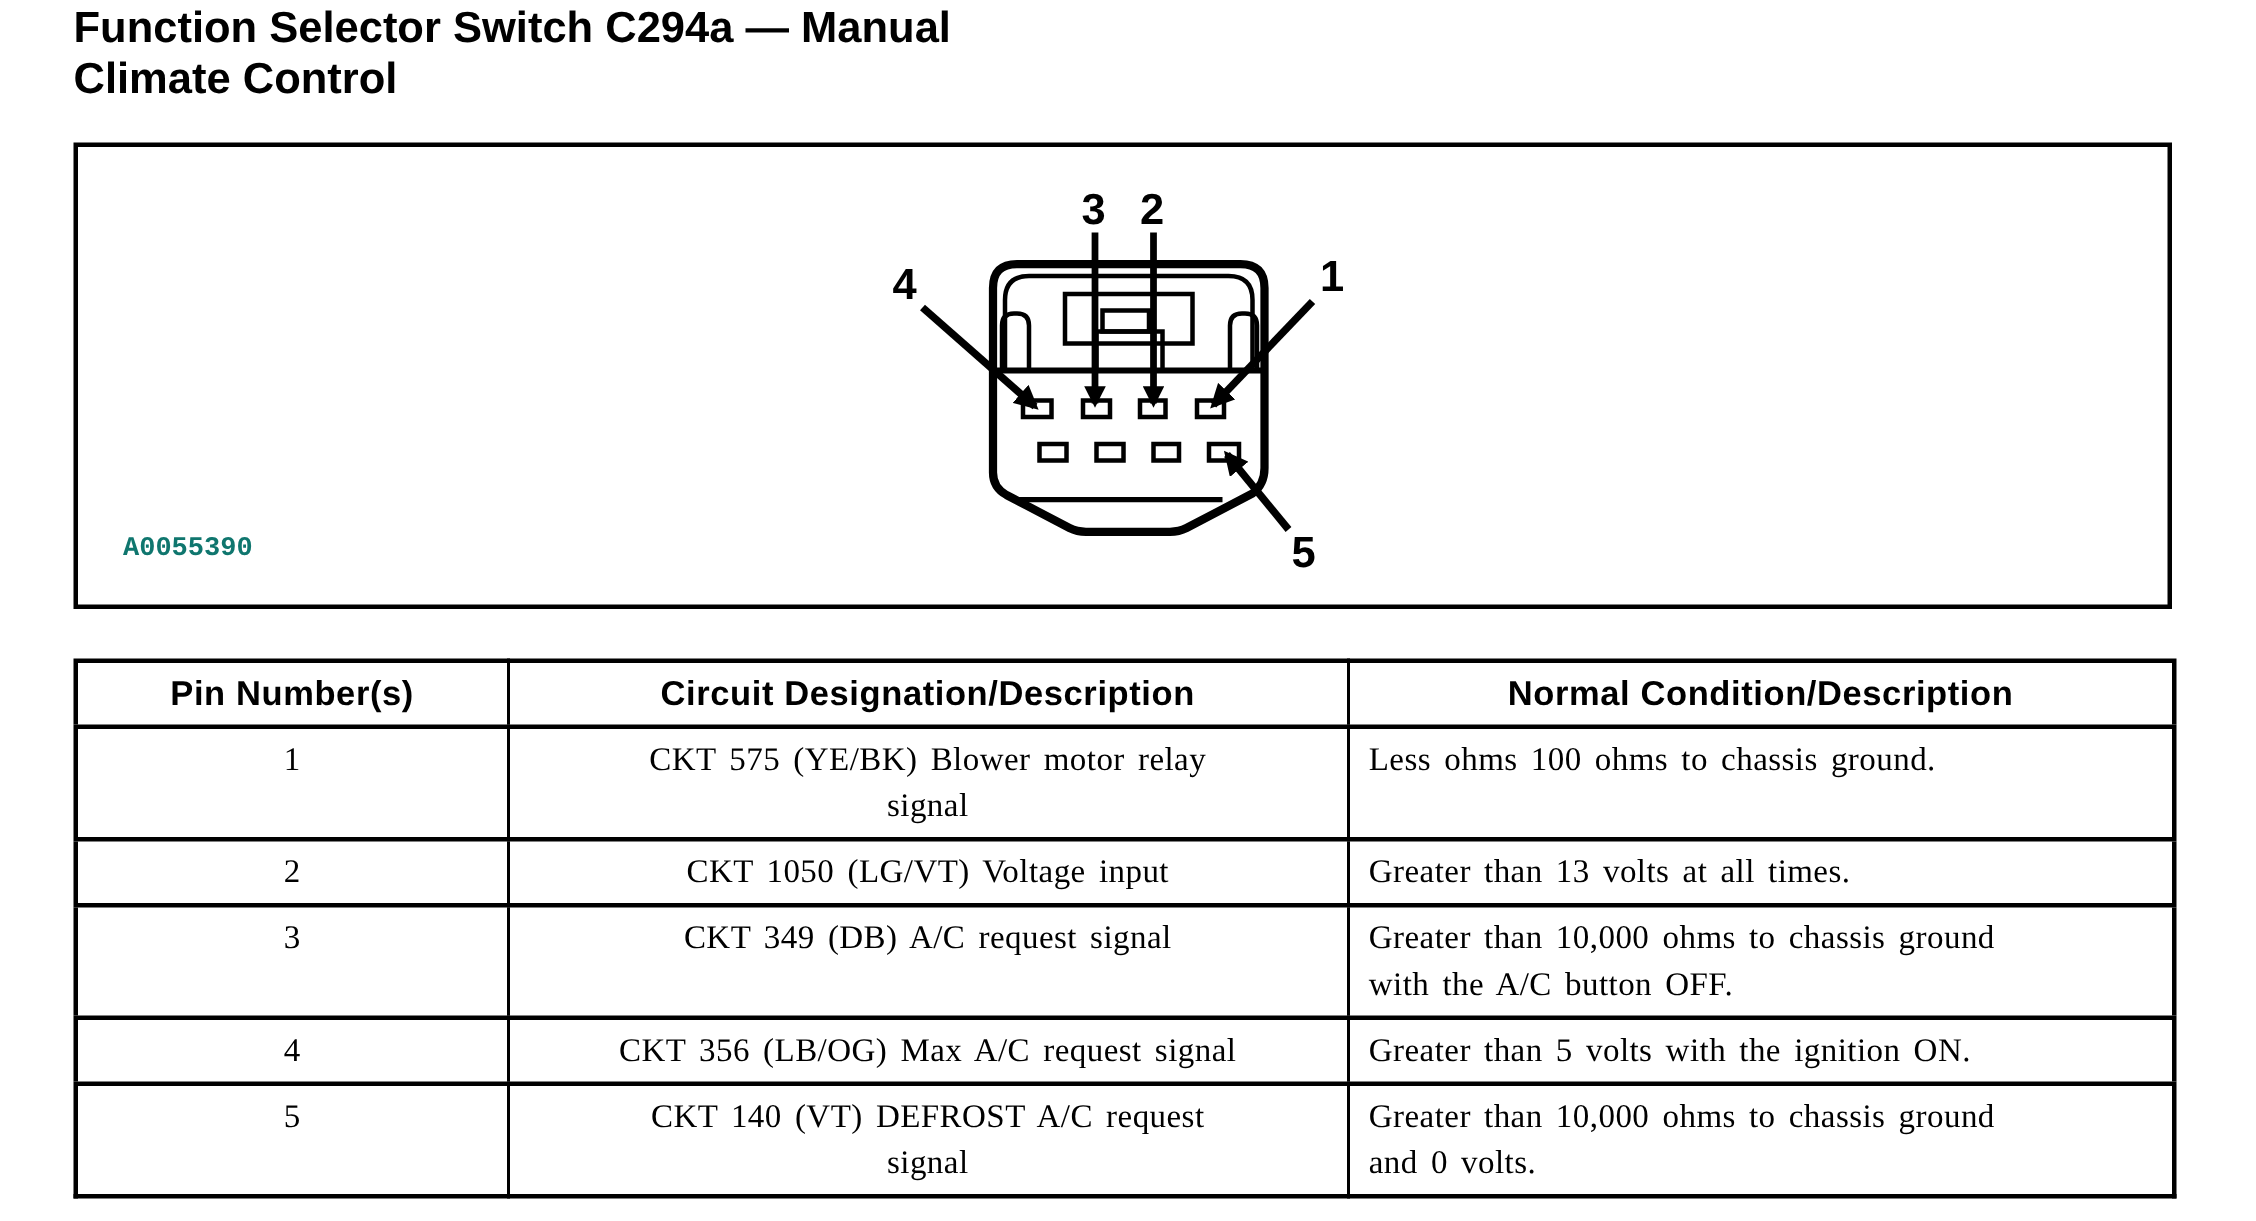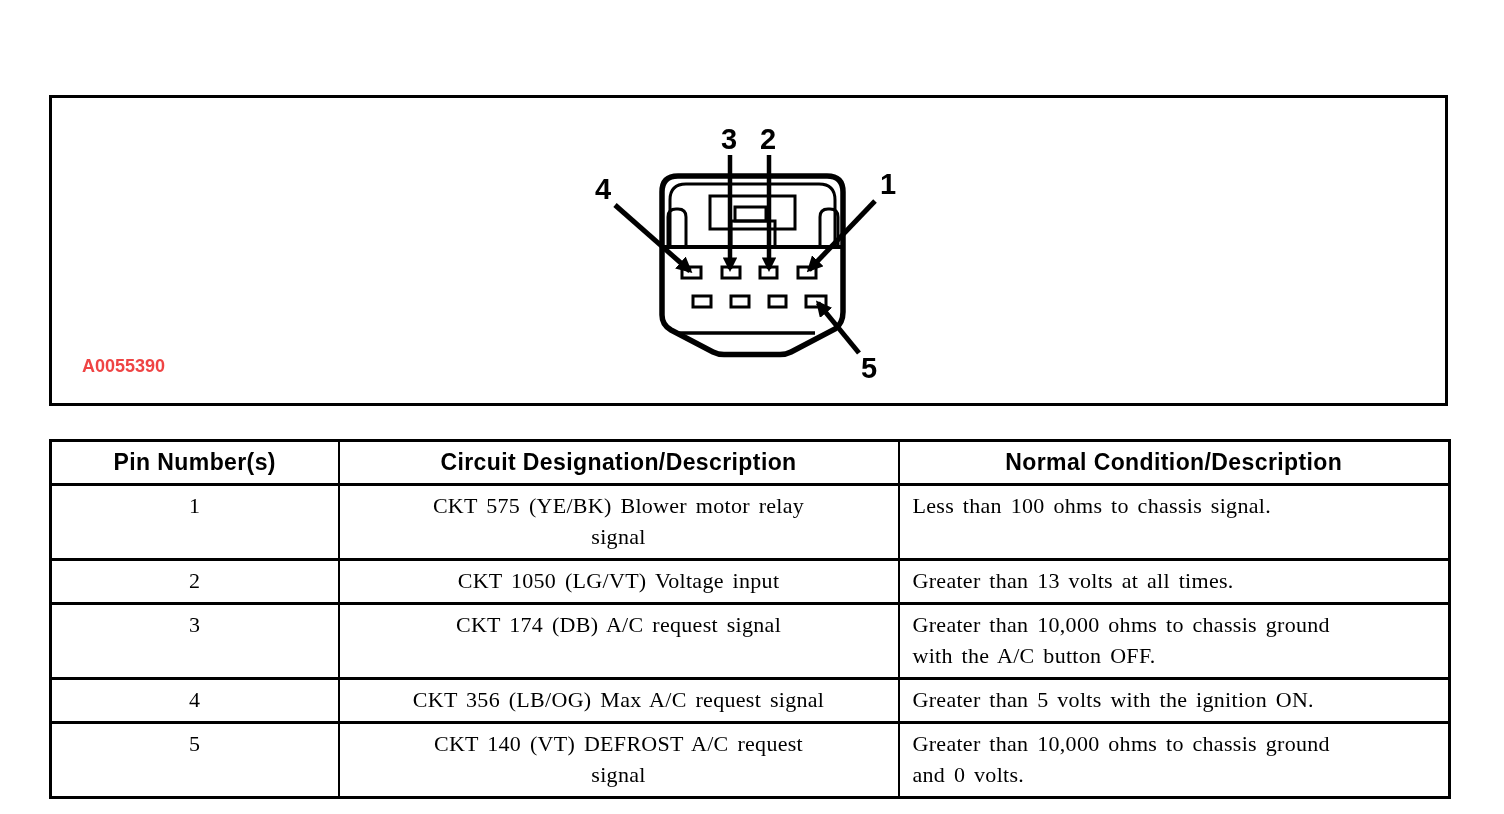--- a/index.html
+++ b/index.html
@@ -18,22 +18,22 @@
     color: #000;
     letter-spacing: 0px;
   }
   .figure-box {
     position: absolute; left: 49px; top: 95px;
     width: 1399px; height: 311px;
     border: 3px solid #000; background: #fff;
   }
   .figure-id {
     position: absolute; left: 30px; top: 258px;
-    font-family: Liberation Sans, sans-serif;
-    font-weight: bold; font-size: 18px; color: #ef4444;
+    font-family: Liberation Mono, monospace;
+    font-weight: bold; font-size: 18px; color: #0f766e;
   }
   .connector-svg {
     position: absolute; left: 511px; top: 13px;
     width: 400px; height: 295px;
   }
   .connector-svg text {
     font-family: "Liberation Sans", sans-serif;
     font-weight: bold; font-size: 29px;
     text-anchor: middle; fill: #000;
   }
@@ -67,20 +67,22 @@
   td.c-pin  { text-align: center; }
   td.c-circ { text-align: center; font-family: Liberation Serif, serif; }
   td.c-cond { text-align: left; padding-left: 13px; }
   tr.r-tall { height: 75px; }
   tr.r-short { height: 44px; }
 </style>
 </head>
 <body>
 
 <div class="page-title">
+  <div>Function Selector Switch C294a — Manual</div>
+  <div>Climate Control</div>
 </div>
 
 <div class="figure-box">
   <svg class="connector-svg" viewBox="0 0 400 295">
     <defs>
       <marker id="ah" viewBox="0 0 10 10" refX="8" refY="5" markerWidth="3.2" markerHeight="3.2" orient="auto">
         <path d="M0,0 L10,5 L0,10 Z" fill="#000"></path>
       </marker>
     </defs>
 
@@ -135,30 +137,30 @@
       <th class="hdr">Pin Number(s)</th>
       <th class="hdr">Circuit Designation/Description</th>
       <th class="hdr">Normal Condition/Description</th>
     </tr>
   </thead>
   <tbody>
     <tr class="r-tall">
       <td class="cell c-pin">1</td>
       <td class="cell c-circ">CKT 575 (YE/BK) Blower motor relay
 signal</td>
-      <td class="cell c-cond">Less than 100 ohms to chassis signal.</td>
+      <td class="cell c-cond">Less ohms 100 ohms to chassis ground.</td>
     </tr>
     <tr class="r-short">
       <td class="cell c-pin">2</td>
       <td class="cell c-circ">CKT 1050 (LG/VT) Voltage input</td>
       <td class="cell c-cond">Greater than 13 volts at all times.</td>
     </tr>
     <tr class="r-tall">
       <td class="cell c-pin">3</td>
-      <td class="cell c-circ">CKT 174 (DB) A/C request signal</td>
+      <td class="cell c-circ">CKT 349 (DB) A/C request signal</td>
       <td class="cell c-cond">Greater than 10,000 ohms to chassis ground
 with the A/C button OFF.</td>
     </tr>
     <tr class="r-short">
       <td class="cell c-pin">4</td>
       <td class="cell c-circ">CKT 356 (LB/OG) Max A/C request signal</td>
       <td class="cell c-cond">Greater than 5 volts with the ignition ON.</td>
     </tr>
     <tr class="r-tall">
       <td class="cell c-pin">5</td>

